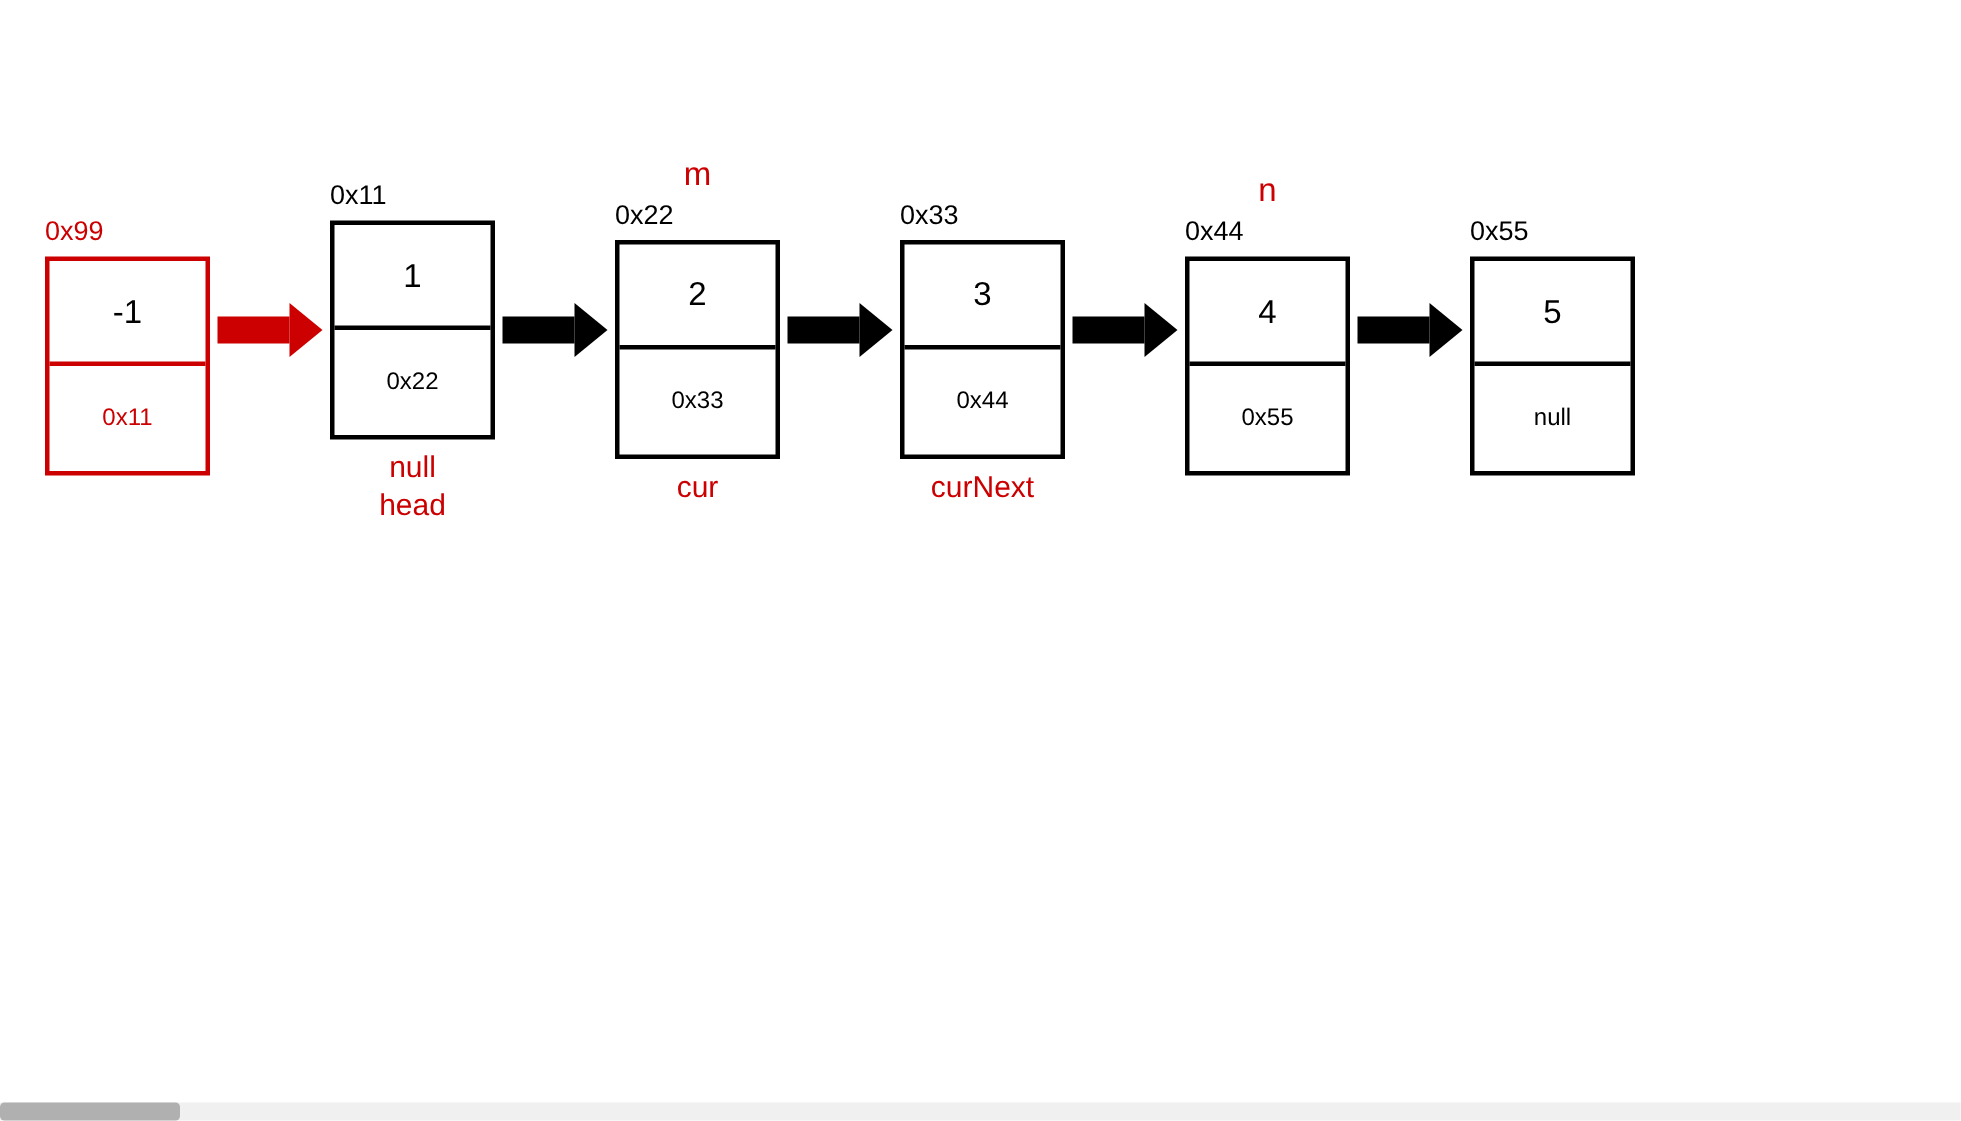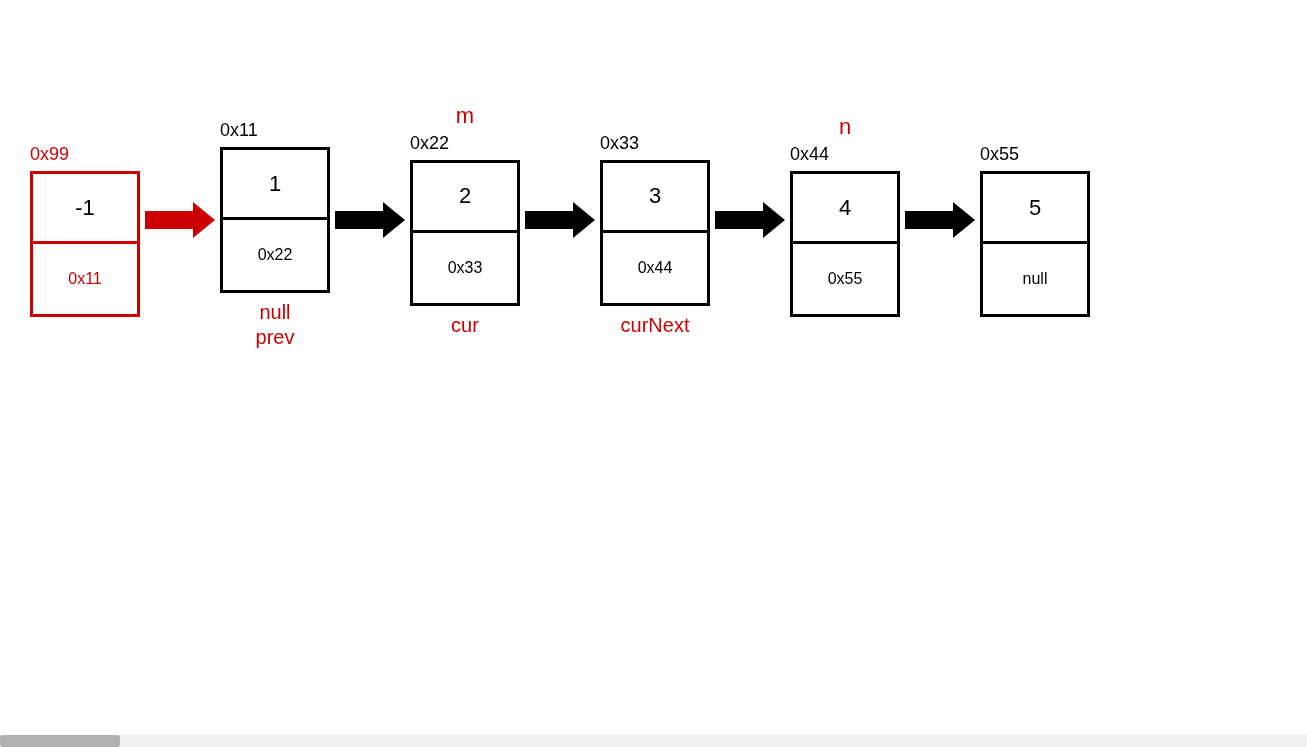--- a/index.html
+++ b/index.html
@@ -177,21 +177,21 @@
   </div>
 
   <div class="node-wrapper">
     <div class="node-addr">0x11</div>
     <div class="node-box">
       <div class="node-val">1</div>
       <div class="node-next">0x22</div>
     </div>
     <div class="node-labels-below">
       <span class="node-label-below">null</span>
-      <span class="node-label-below">prev</span>
+      <span class="node-label-below">head</span>
     </div>
   </div>
 
   <div class="arrow">
     <div class="arrow-shape">
       <div class="arrow-body"></div>
       <div class="arrow-head"></div>
     </div>
   </div>
 

